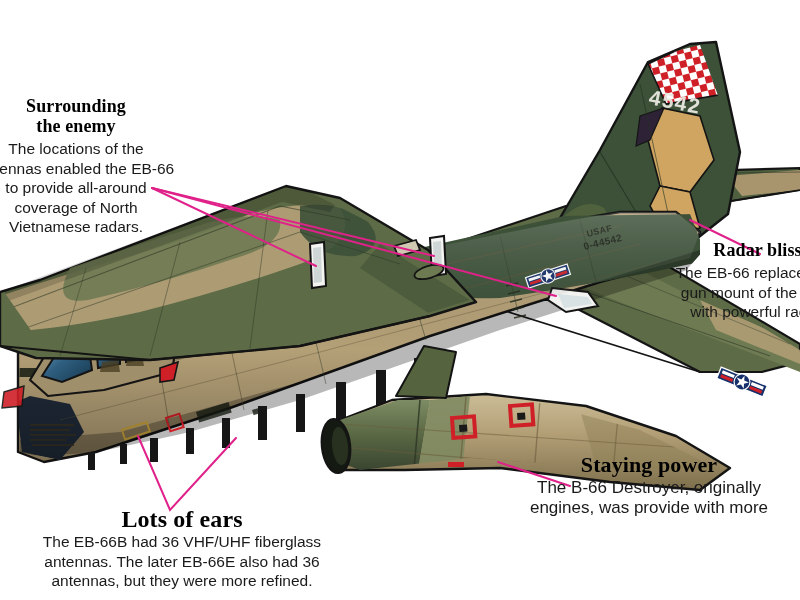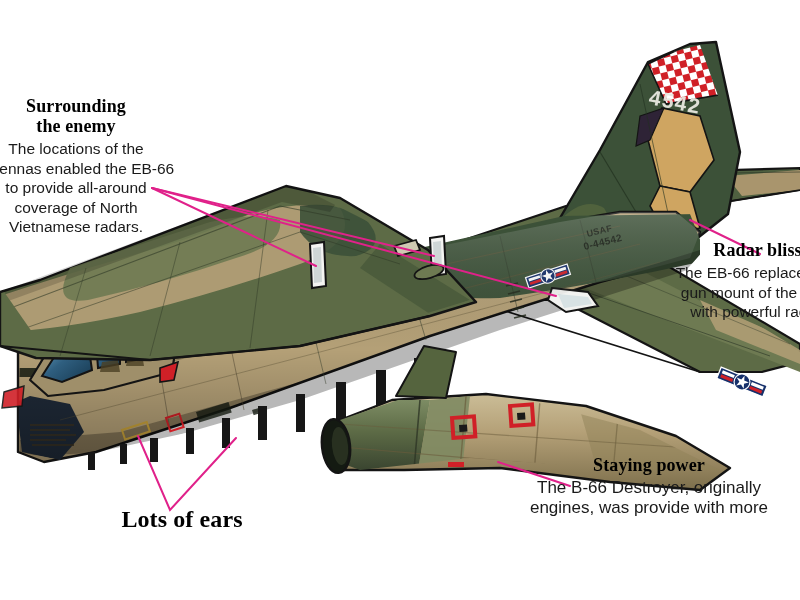--- a/index.html
+++ b/index.html
@@ -32,21 +32,21 @@
   #co-radar .hd { font-size:18px; line-height:20px; }
   #co-radar .bd { font-size:15.5px; line-height:19.5px; margin-top:3px; }
 
   
   #co-ears { left:22px; top:509px; width:320px; }
   #co-ears .hd { font-size:24px; line-height:20px; }
   #co-ears .bd { font-size:15.5px; line-height:19.5px; margin-top:3px; }
 
   
   #co-power { left:505px; top:455px; width:288px; }
-  #co-power .hd { font-size:18px; line-height:20px; }
+  #co-power .hd { font-size:22px; line-height:20px; }
   #co-power .bd { font-size:17px; line-height:19.5px; margin-top:3px; }
 </style>
 </head>
 <body>
 
 <div id="stage">
 
   <svg id="art" viewBox="0 0 800 600" xmlns="http://www.w3.org/2000/svg">
     <defs>
       <clipPath id="clipTail">
@@ -343,20 +343,25 @@
     <div class="hd">Radar bliss</div>
     <div class="bd">
       <div>The EB-66 replaced the</div>
       <div>gun mount of the B-66</div>
       <div>with powerful radar.</div>
     </div>
   </div>
 
   <div class="callout" id="co-ears">
     <div class="hd">Lots of ears</div>
+    <div class="bd">
+      <div>The EB-66B had 36 VHF/UHF fiberglass</div>
+      <div>antennas. The later EB-66E also had 36</div>
+      <div>antennas, but they were more refined.</div>
+    </div>
   </div>
 
   <div class="callout" id="co-power">
     <div class="hd">Staying power</div>
     <div class="bd">
       <div>The B-66 Destroyer, originally</div>
       <div>engines, was provide with more</div>
     </div>
   </div>
 

